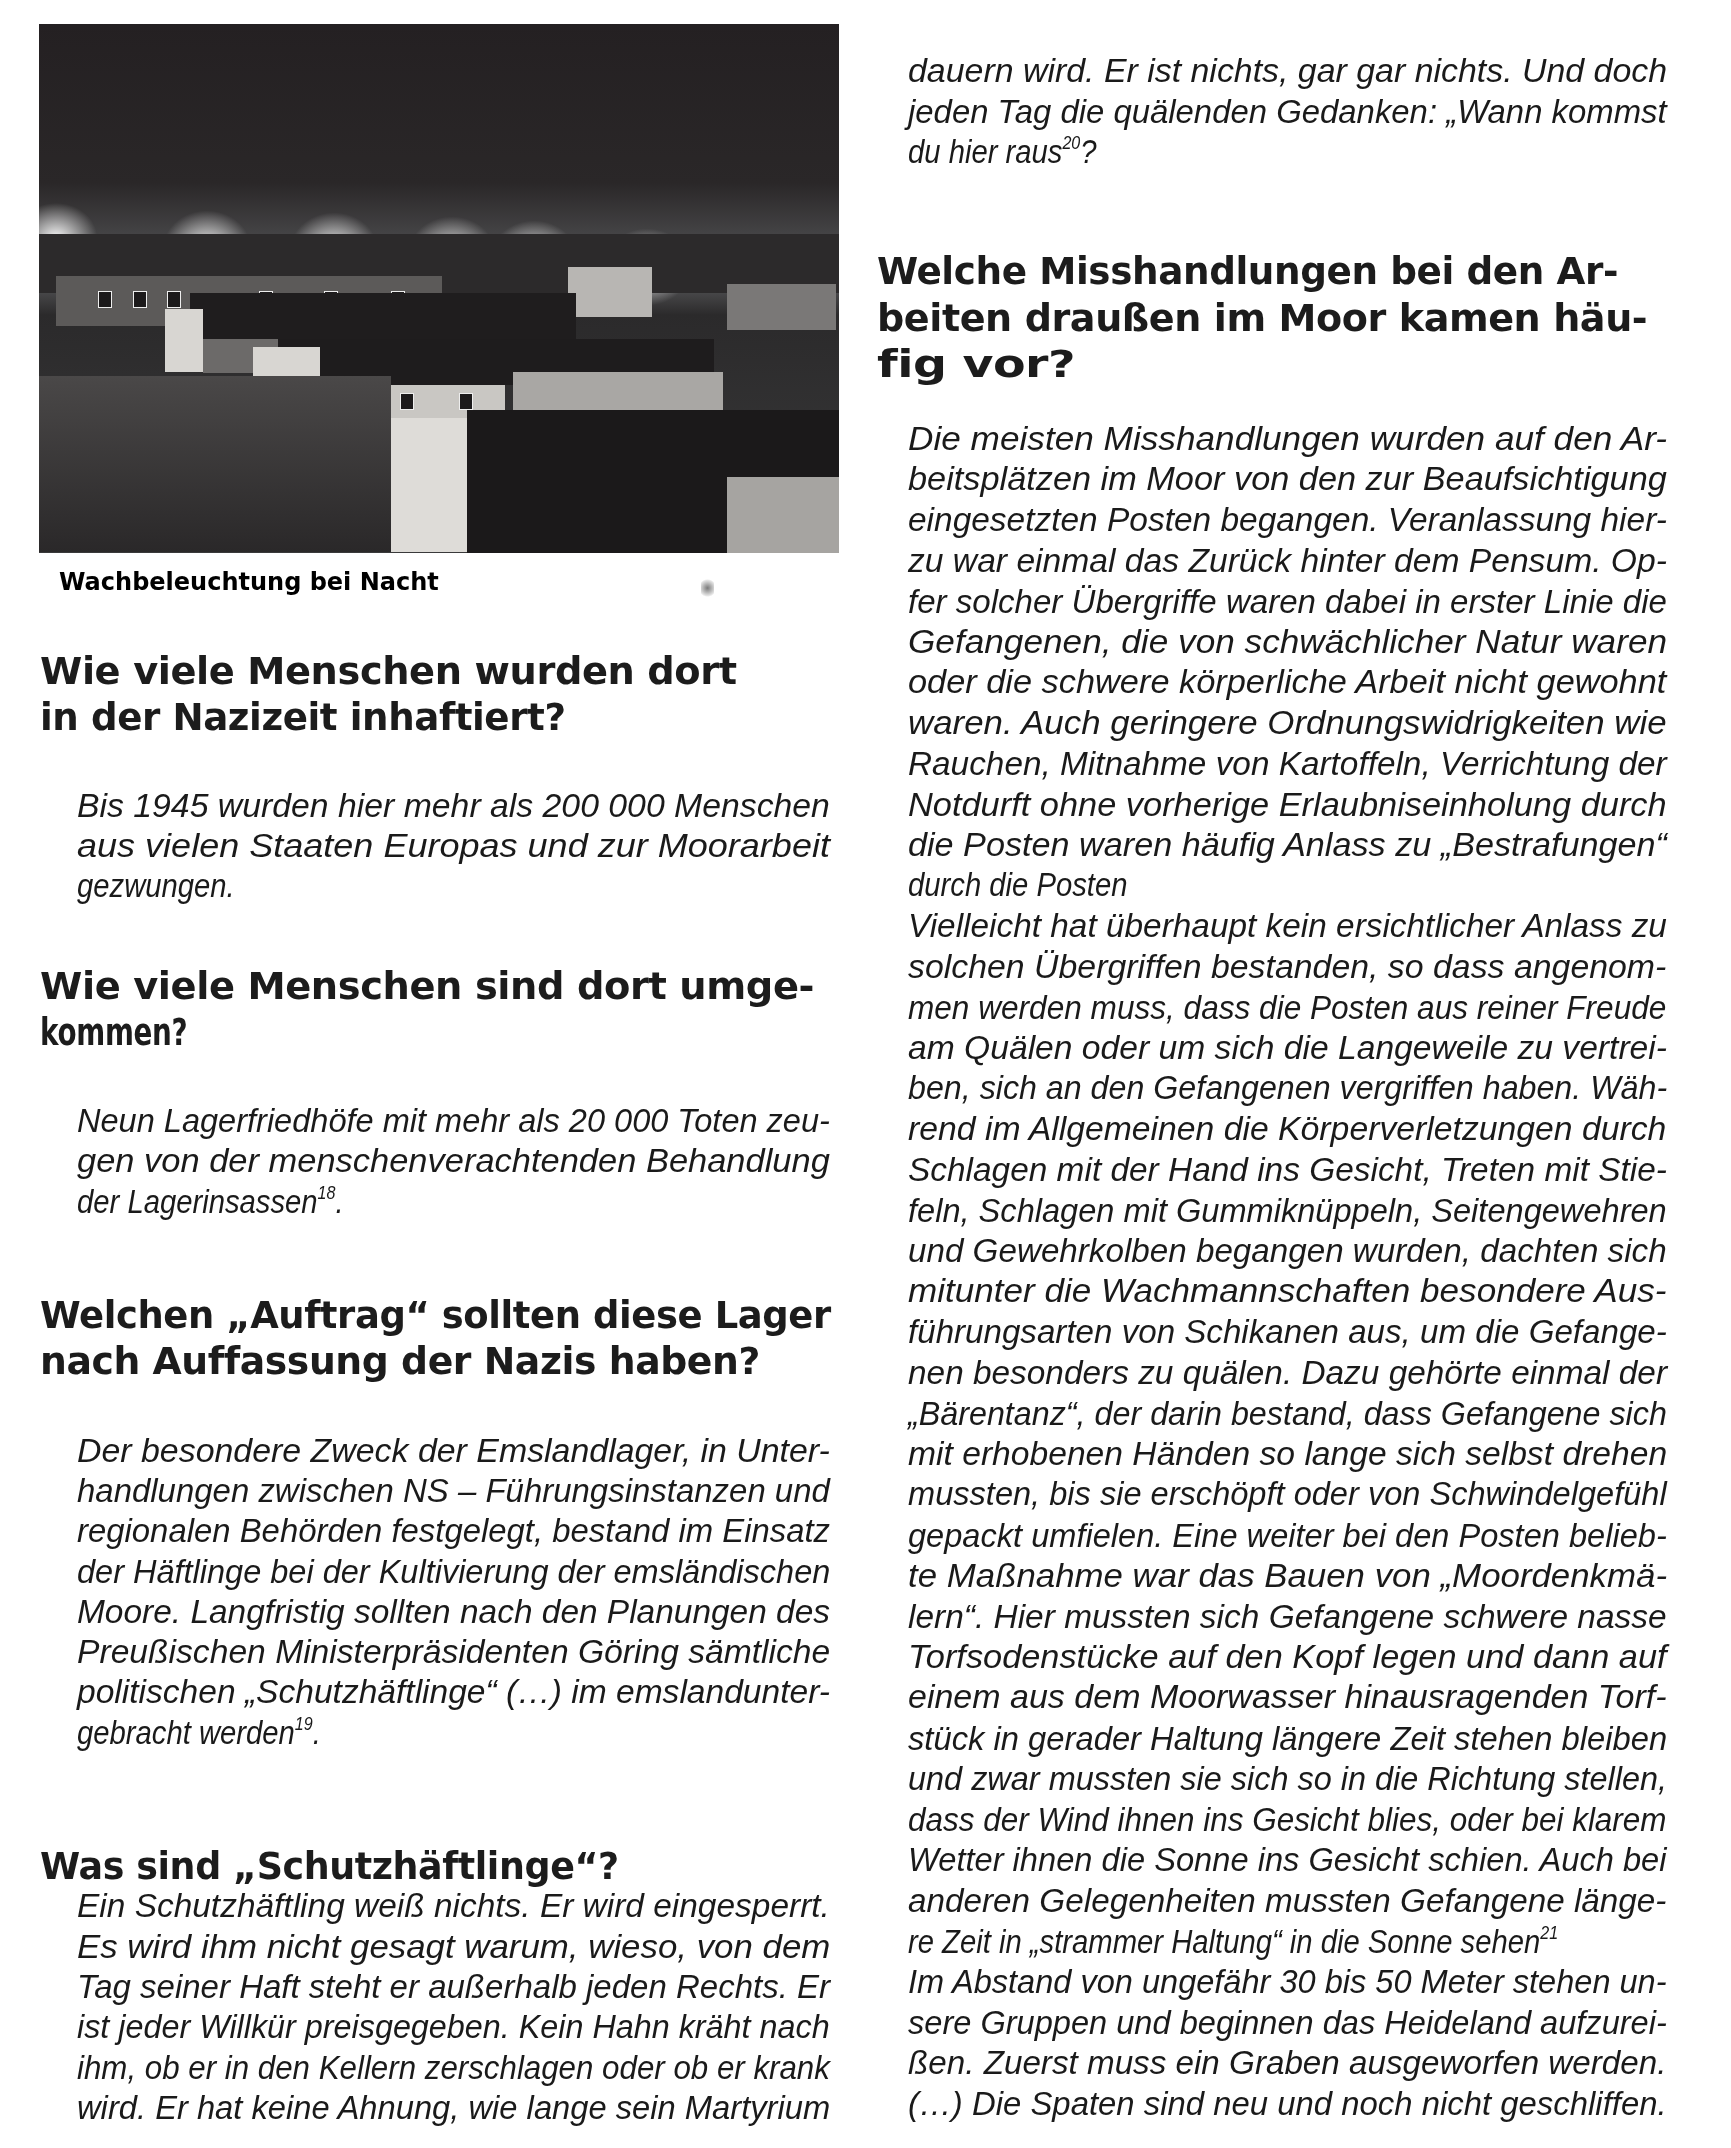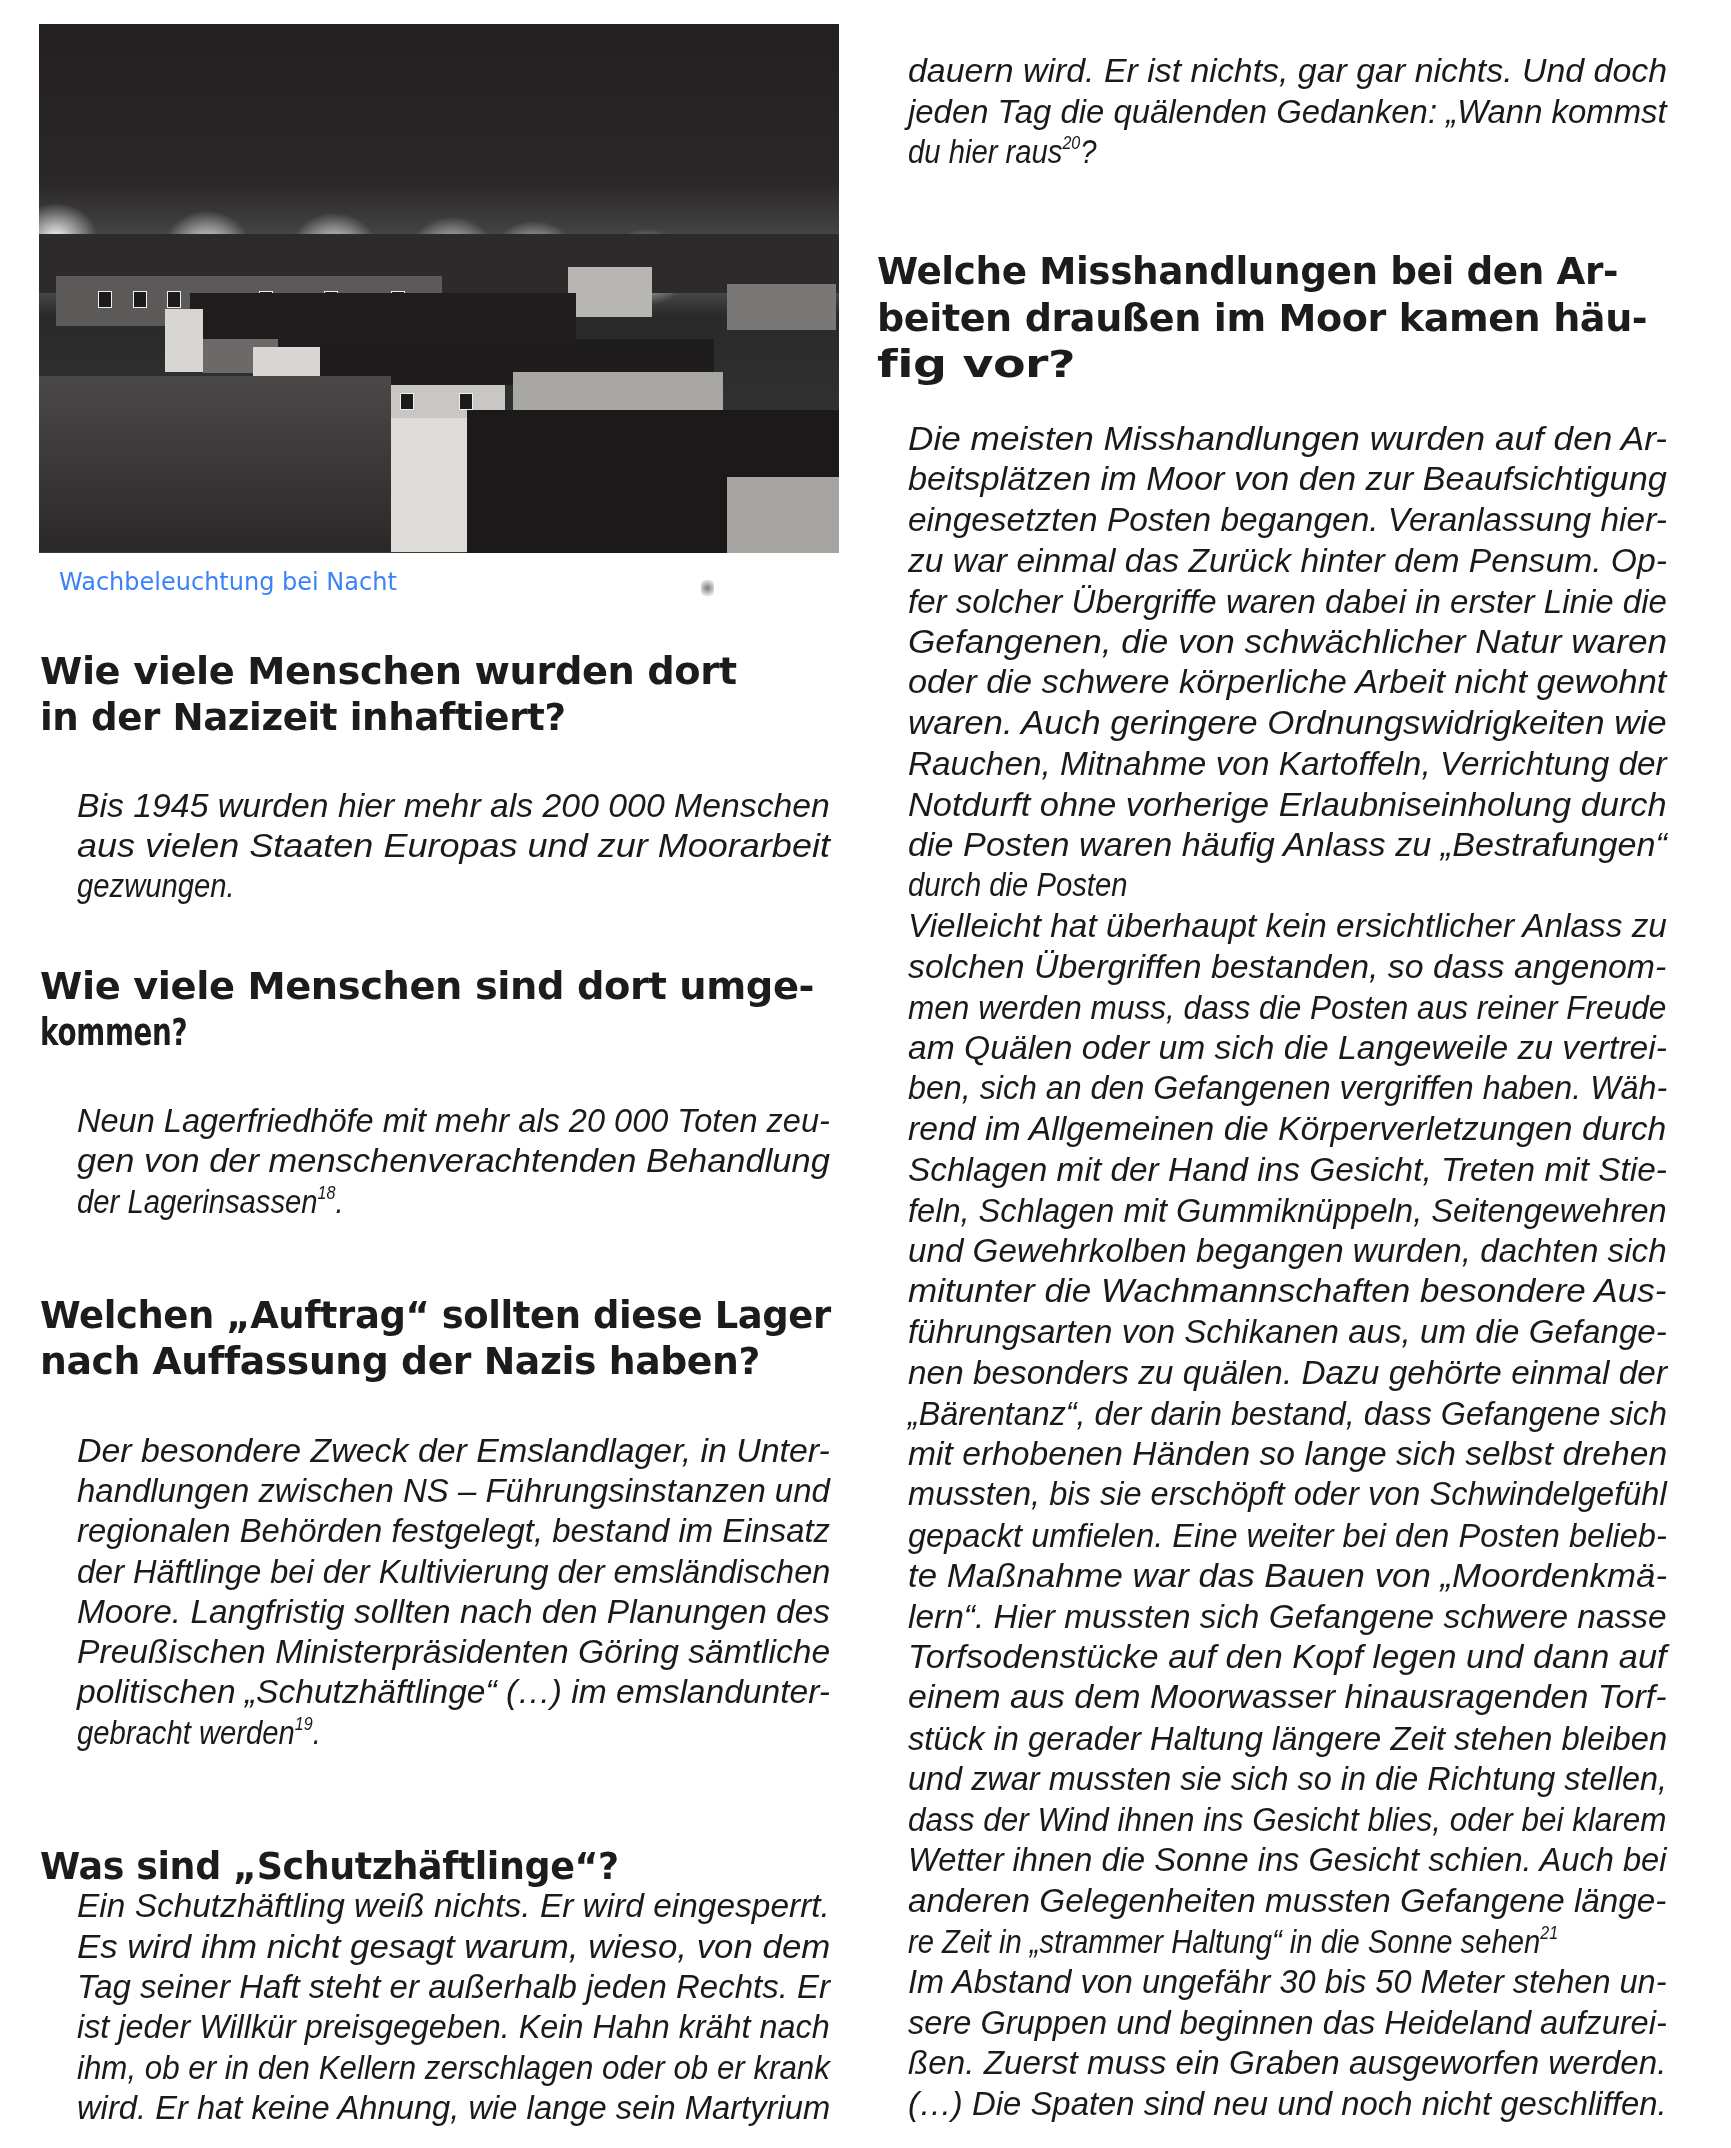--- a/index.html
+++ b/index.html
@@ -14,23 +14,23 @@
   .hline {
     position:absolute; white-space:nowrap;
     font-family:"DejaVu Sans", sans-serif; font-weight:bold;
     font-size:37px; line-height:47px; height:47px;
     transform-origin:0 0;
     color:#1c1c1c;
     letter-spacing:-0.4px;
   }
   .caption {
     position:absolute; white-space:nowrap;
-    font-family:"DejaVu Sans", sans-serif; font-weight:normal;
+    font-family:"DejaVu Sans", sans-serif; font-weight:bold;
     font-size:24px; line-height:30px;
-    transform-origin:0 0; color:#3b82f6;
+    transform-origin:0 0; color:#000000;
   }
   sup { font-size:0.55em; line-height:0; position:relative; top:-0.1em; }
   #photo {
     position:absolute; left:39px; top:23.5px; width:800px; height:529px; overflow:hidden;
     background:
       radial-gradient(ellipse 59px 50px at 17px 214px, rgba(255,255,255,0.95), rgba(255,255,255,0) 70%),
       radial-gradient(ellipse 63px 55px at 168px 225px, rgba(255,255,255,0.95), rgba(255,255,255,0) 70%),
       radial-gradient(ellipse 63px 55px at 295px 227px, rgba(255,255,255,0.95), rgba(255,255,255,0) 70%),
       radial-gradient(ellipse 63px 55px at 413px 231px, rgba(255,255,255,0.9), rgba(255,255,255,0) 70%),
       radial-gradient(ellipse 63px 55px at 495px 235px, rgba(255,255,255,0.95), rgba(255,255,255,0) 70%),

